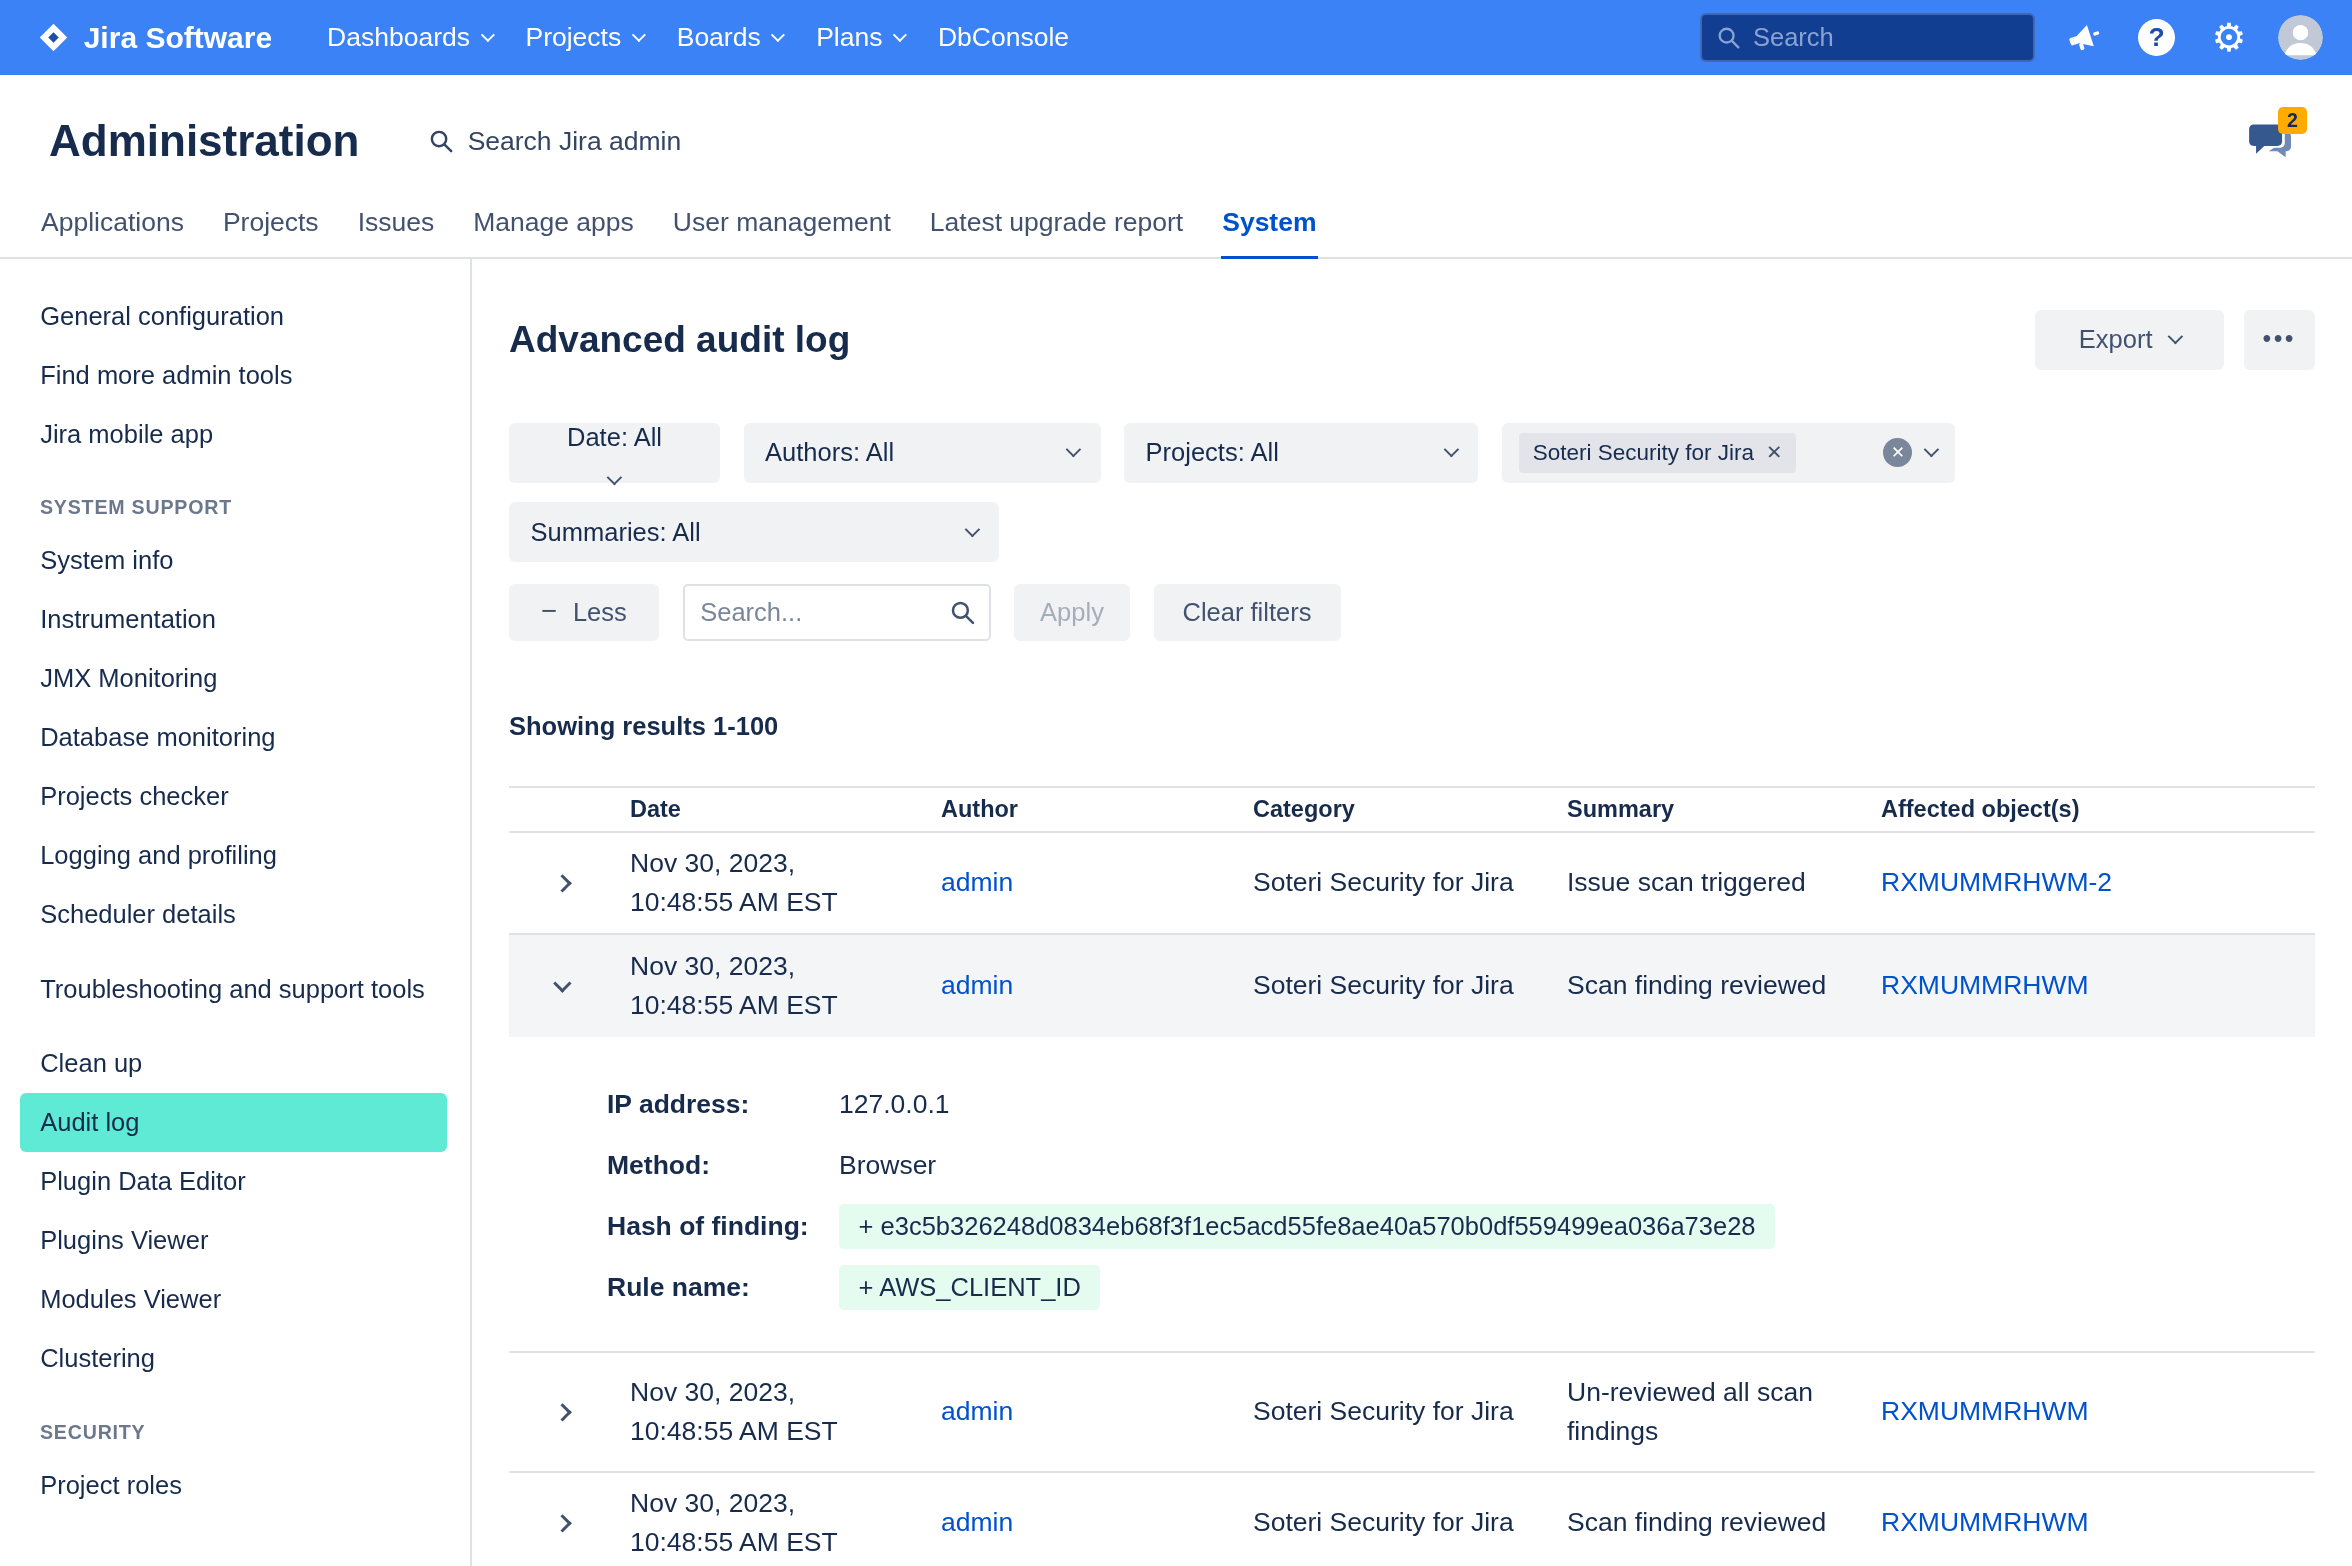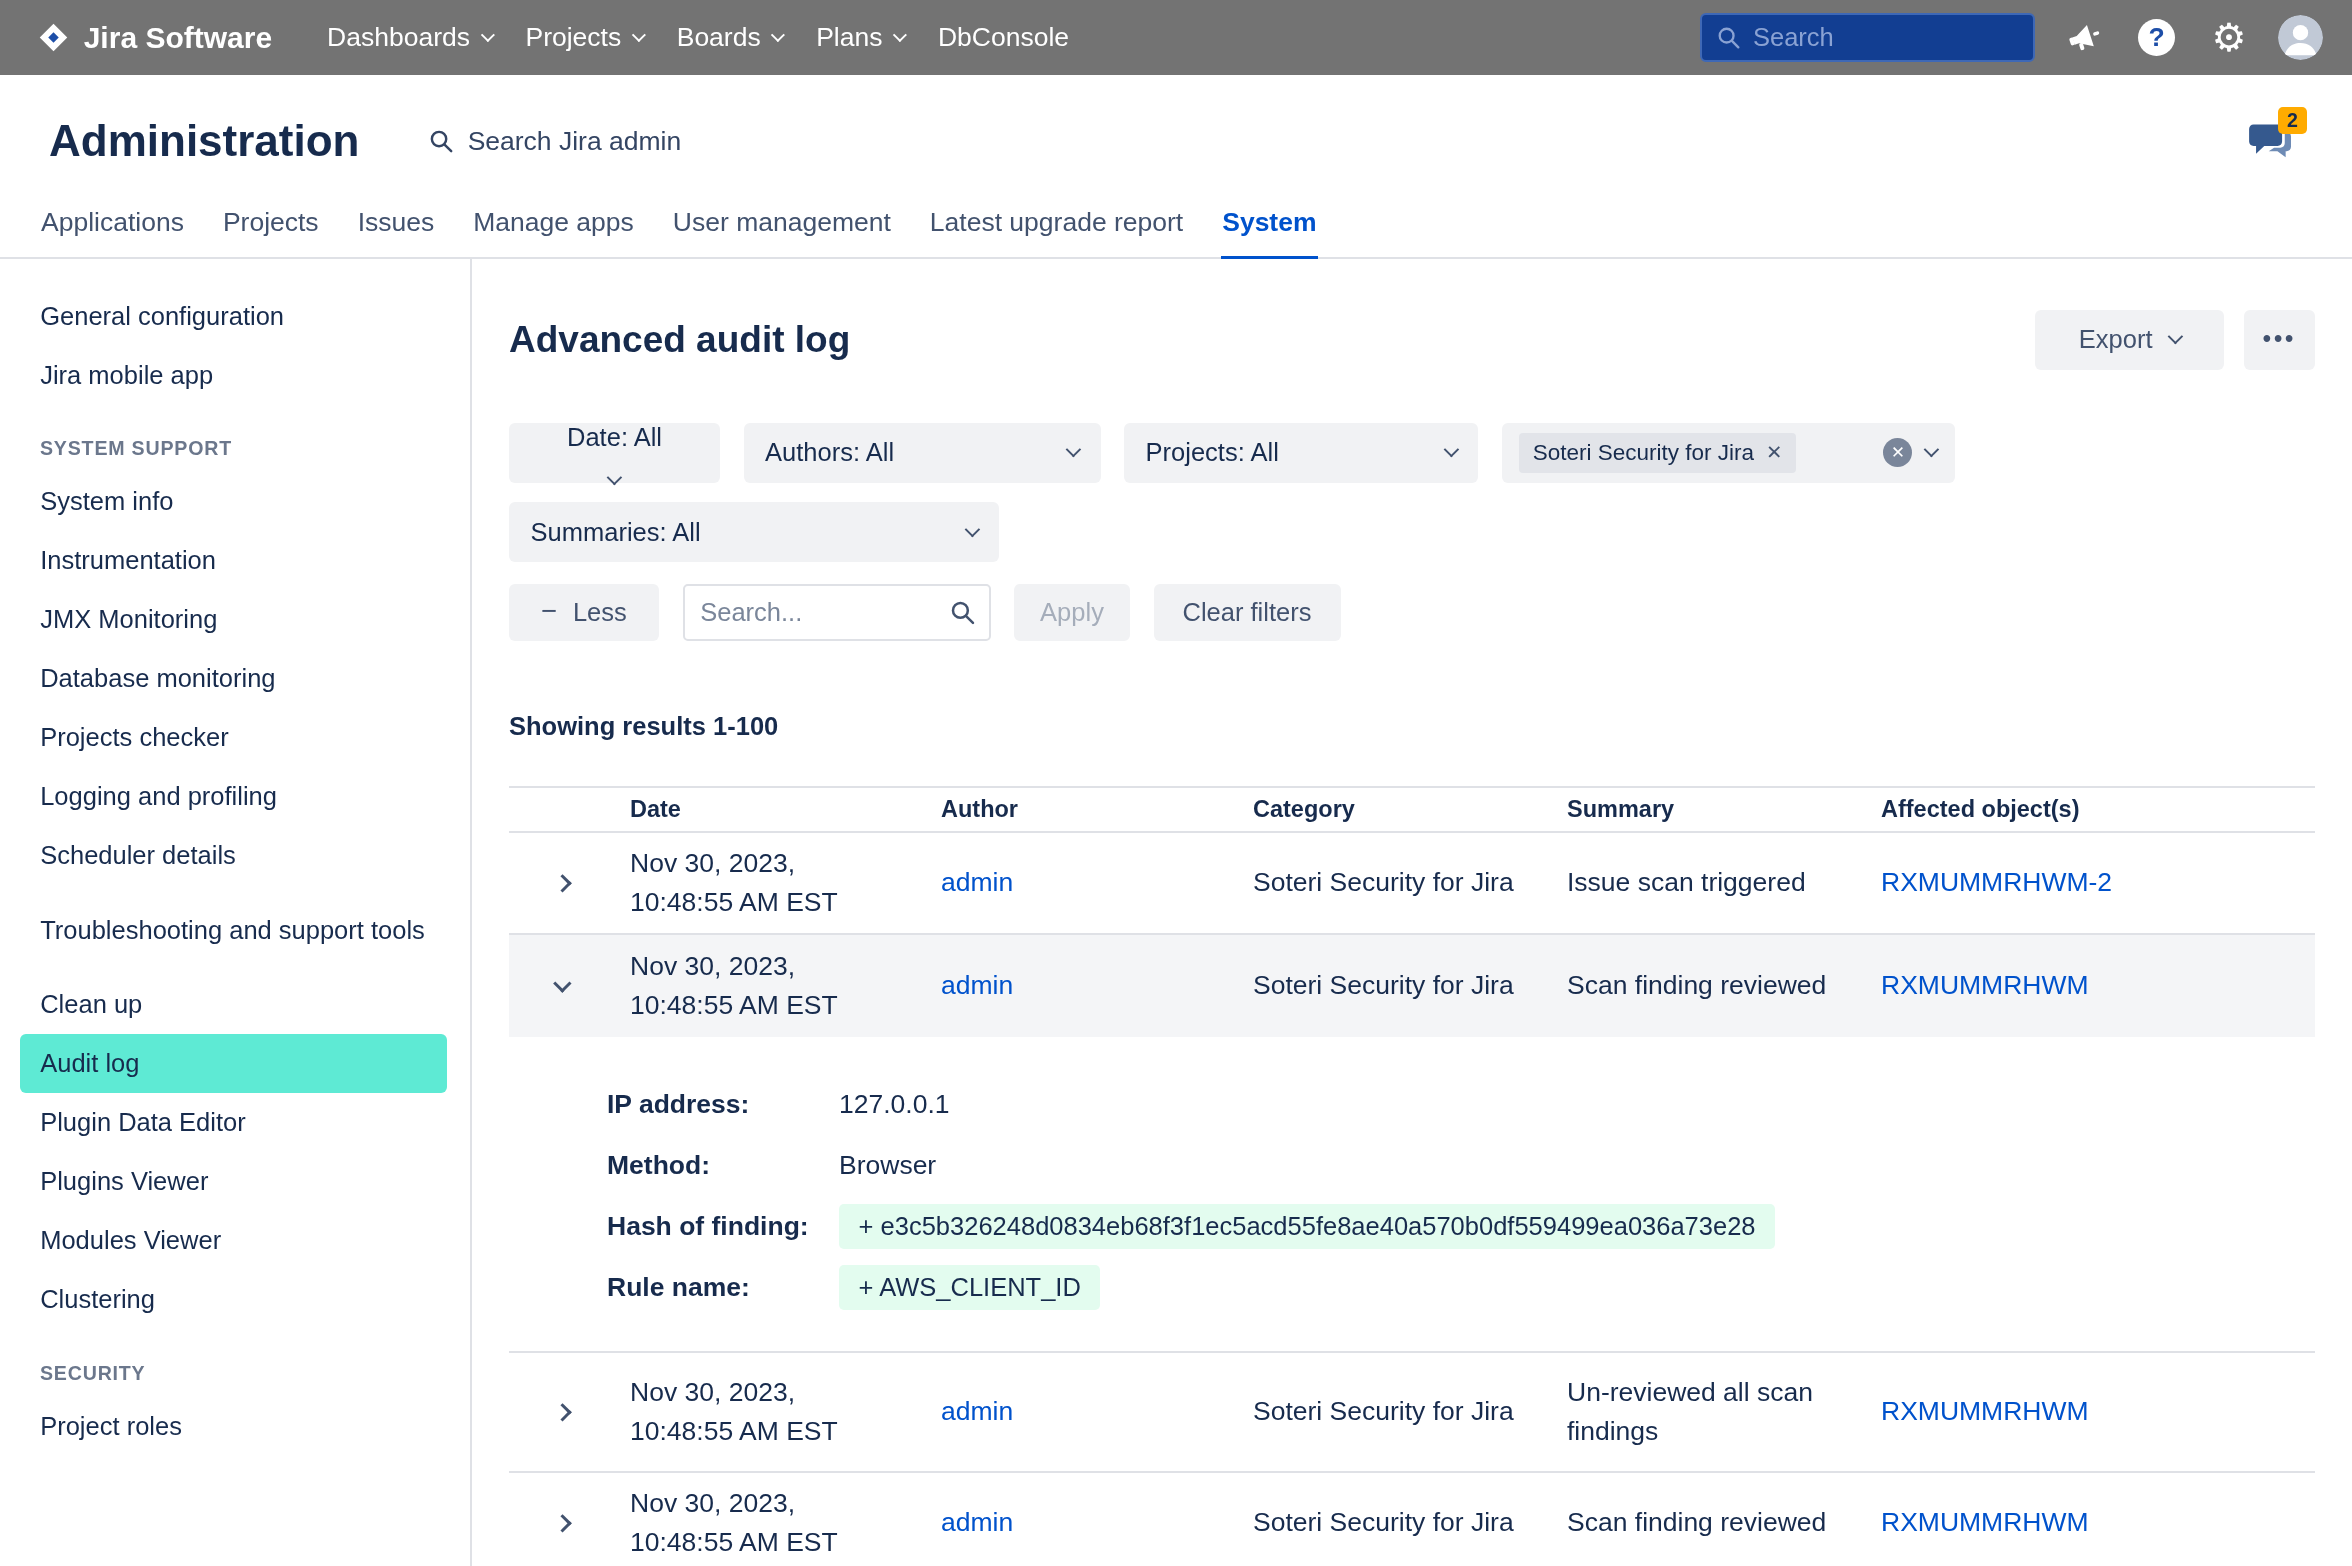--- a/index.html
+++ b/index.html
@@ -1,21 +1,21 @@
 <!DOCTYPE html>
 <html><head>
 <meta charset="utf-8">
 <style>
   * { margin:0; padding:0; box-sizing:border-box; }
   html,body { width:2352px; height:1566px; overflow:hidden; background:#fff;
     font-family:"Liberation Sans", sans-serif; color:#172B4D; }
   body { display:flex; flex-direction:column; }
 
   
-  .navbar { height:75px; flex:0 0 75px; background:#737373; display:flex; align-items:center; padding:0 29px 0 37px; }
+  .navbar { height:75px; flex:0 0 75px; background:#3b82f6; display:flex; align-items:center; padding:0 29px 0 37px; }
   .brand { display:flex; align-items:center; gap:13.7px; color:#fff; font-size:30px; font-weight:bold; cursor:pointer; }
   .nav-menu { display:flex; align-items:center; gap:33px; margin-left:55px; }
   .nav-item { color:#fff; font-size:26.5px; display:flex; align-items:center; gap:12.7px; cursor:pointer; white-space:nowrap; }
   .chev { display:inline-block; width:10.8px; height:10.8px; border-right:2.9px solid #42526E; border-bottom:2.9px solid #42526E; }
   .chev.white { border-color:#fff; width:9.8px; height:9.8px; border-width:2.5px; }
   .chev.down { transform:rotate(45deg); margin-top:-5.9px; }
   .chev.right { transform:rotate(-45deg); }
   .nav-right { margin-left:auto; display:flex; align-items:center; gap:25.5px; }
   .nav-search { width:335px; height:49px; background:#123E92; border:2px solid #3E68B6; border-radius:5.9px; display:flex; align-items:center; padding:0 13.7px; gap:11.8px; }
   .nav-search input { background:transparent; border:none; outline:none; color:#fff; font-size:25.5px; width:100%; font-family:inherit; }
@@ -191,20 +191,21 @@
   <div class="tab">Manage apps</div>
   <div class="tab">User management</div>
   <div class="tab">Latest upgrade report</div>
   <div class="tab active">System</div>
 </div>
 
 <div class="content">
 
   <nav class="sidebar">
     <div class="side-item">General configuration</div>
+    <div class="side-item">Find more admin tools</div>
     <div class="side-item">Jira mobile app</div>
 
     <div class="side-heading">SYSTEM SUPPORT</div>
     <div class="side-item">System info</div>
     <div class="side-item">Instrumentation</div>
     <div class="side-item">JMX Monitoring</div>
     <div class="side-item">Database monitoring</div>
     <div class="side-item">Projects checker</div>
     <div class="side-item">Logging and profiling</div>
     <div class="side-item">Scheduler details</div>

